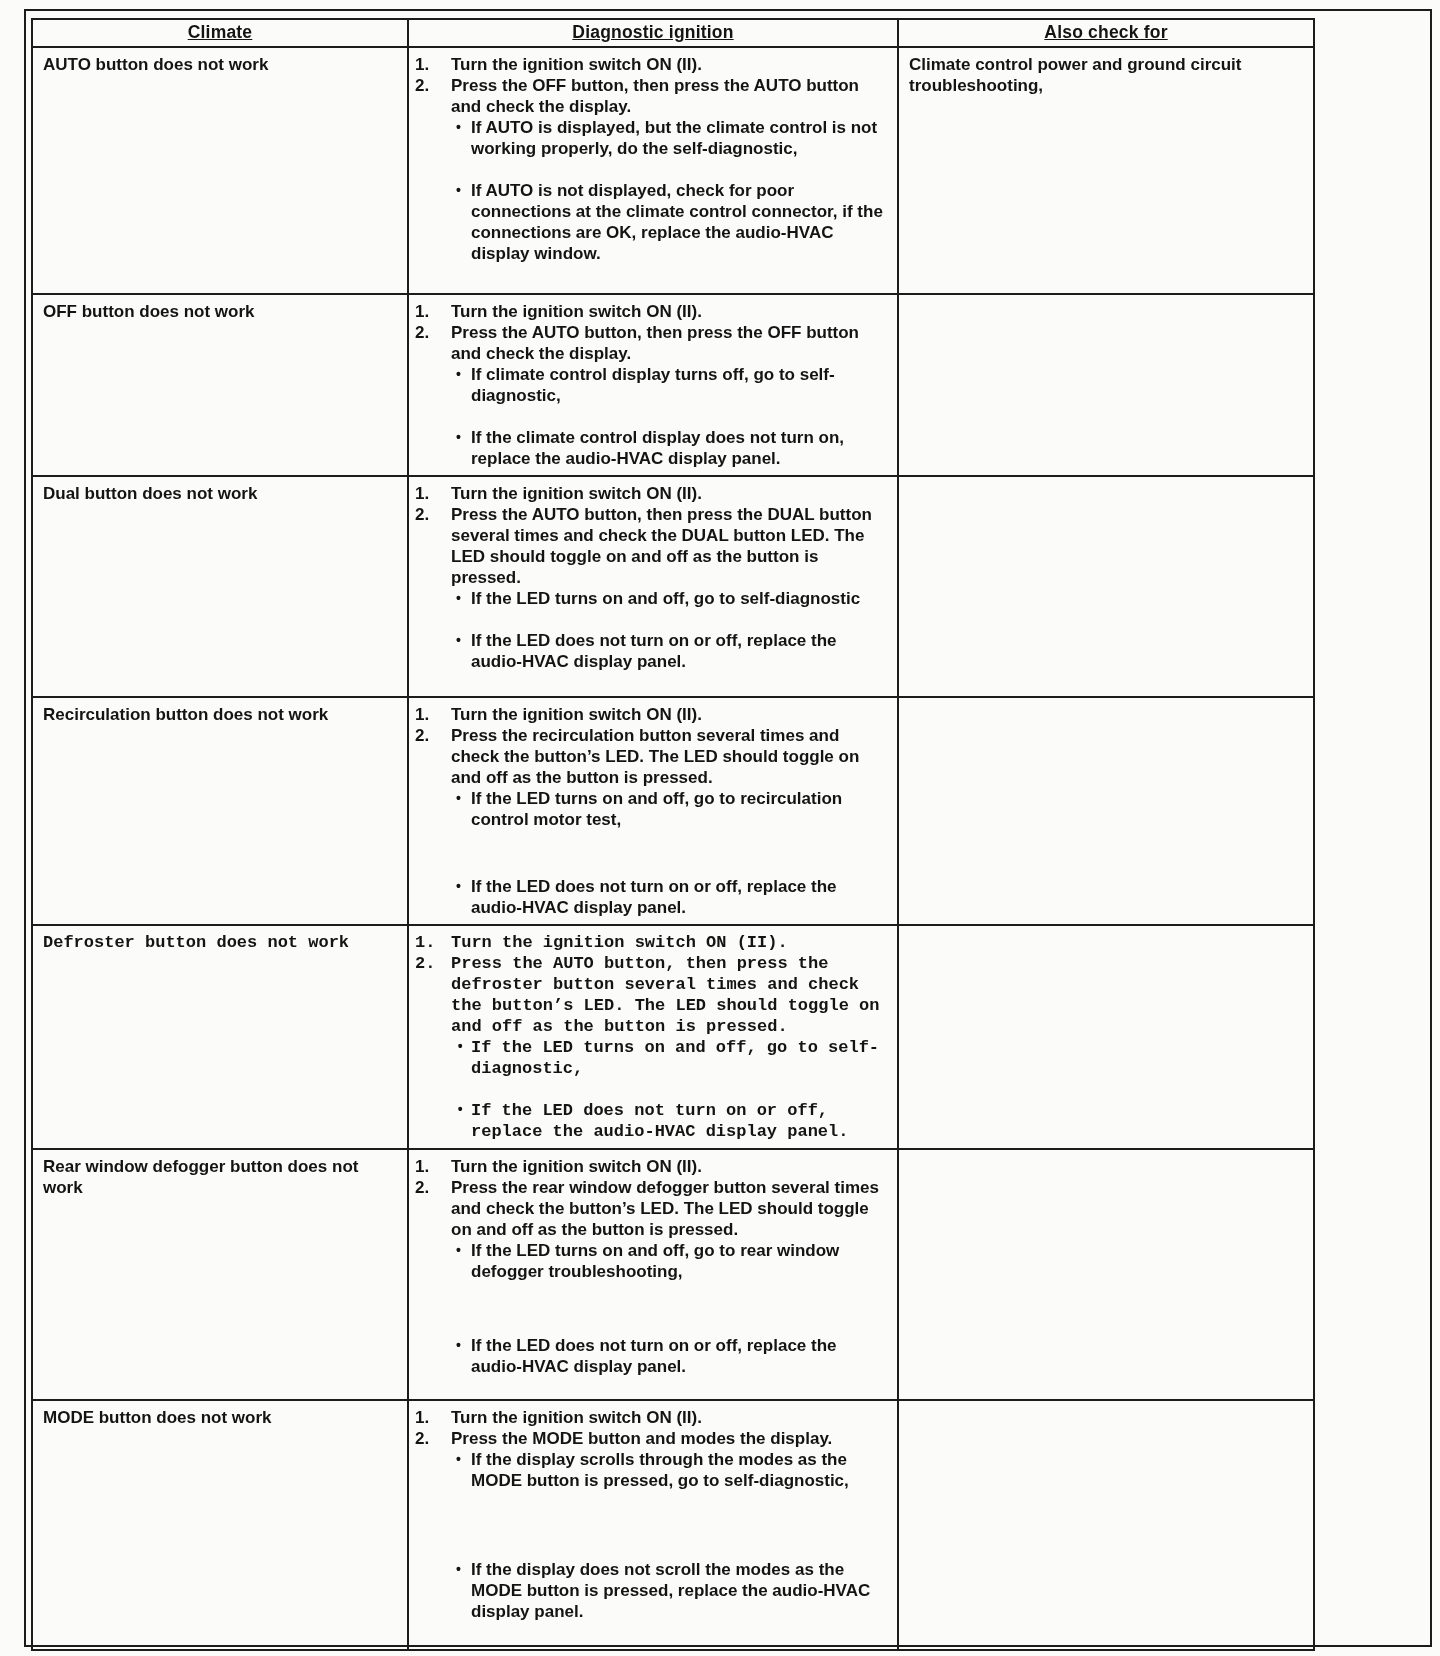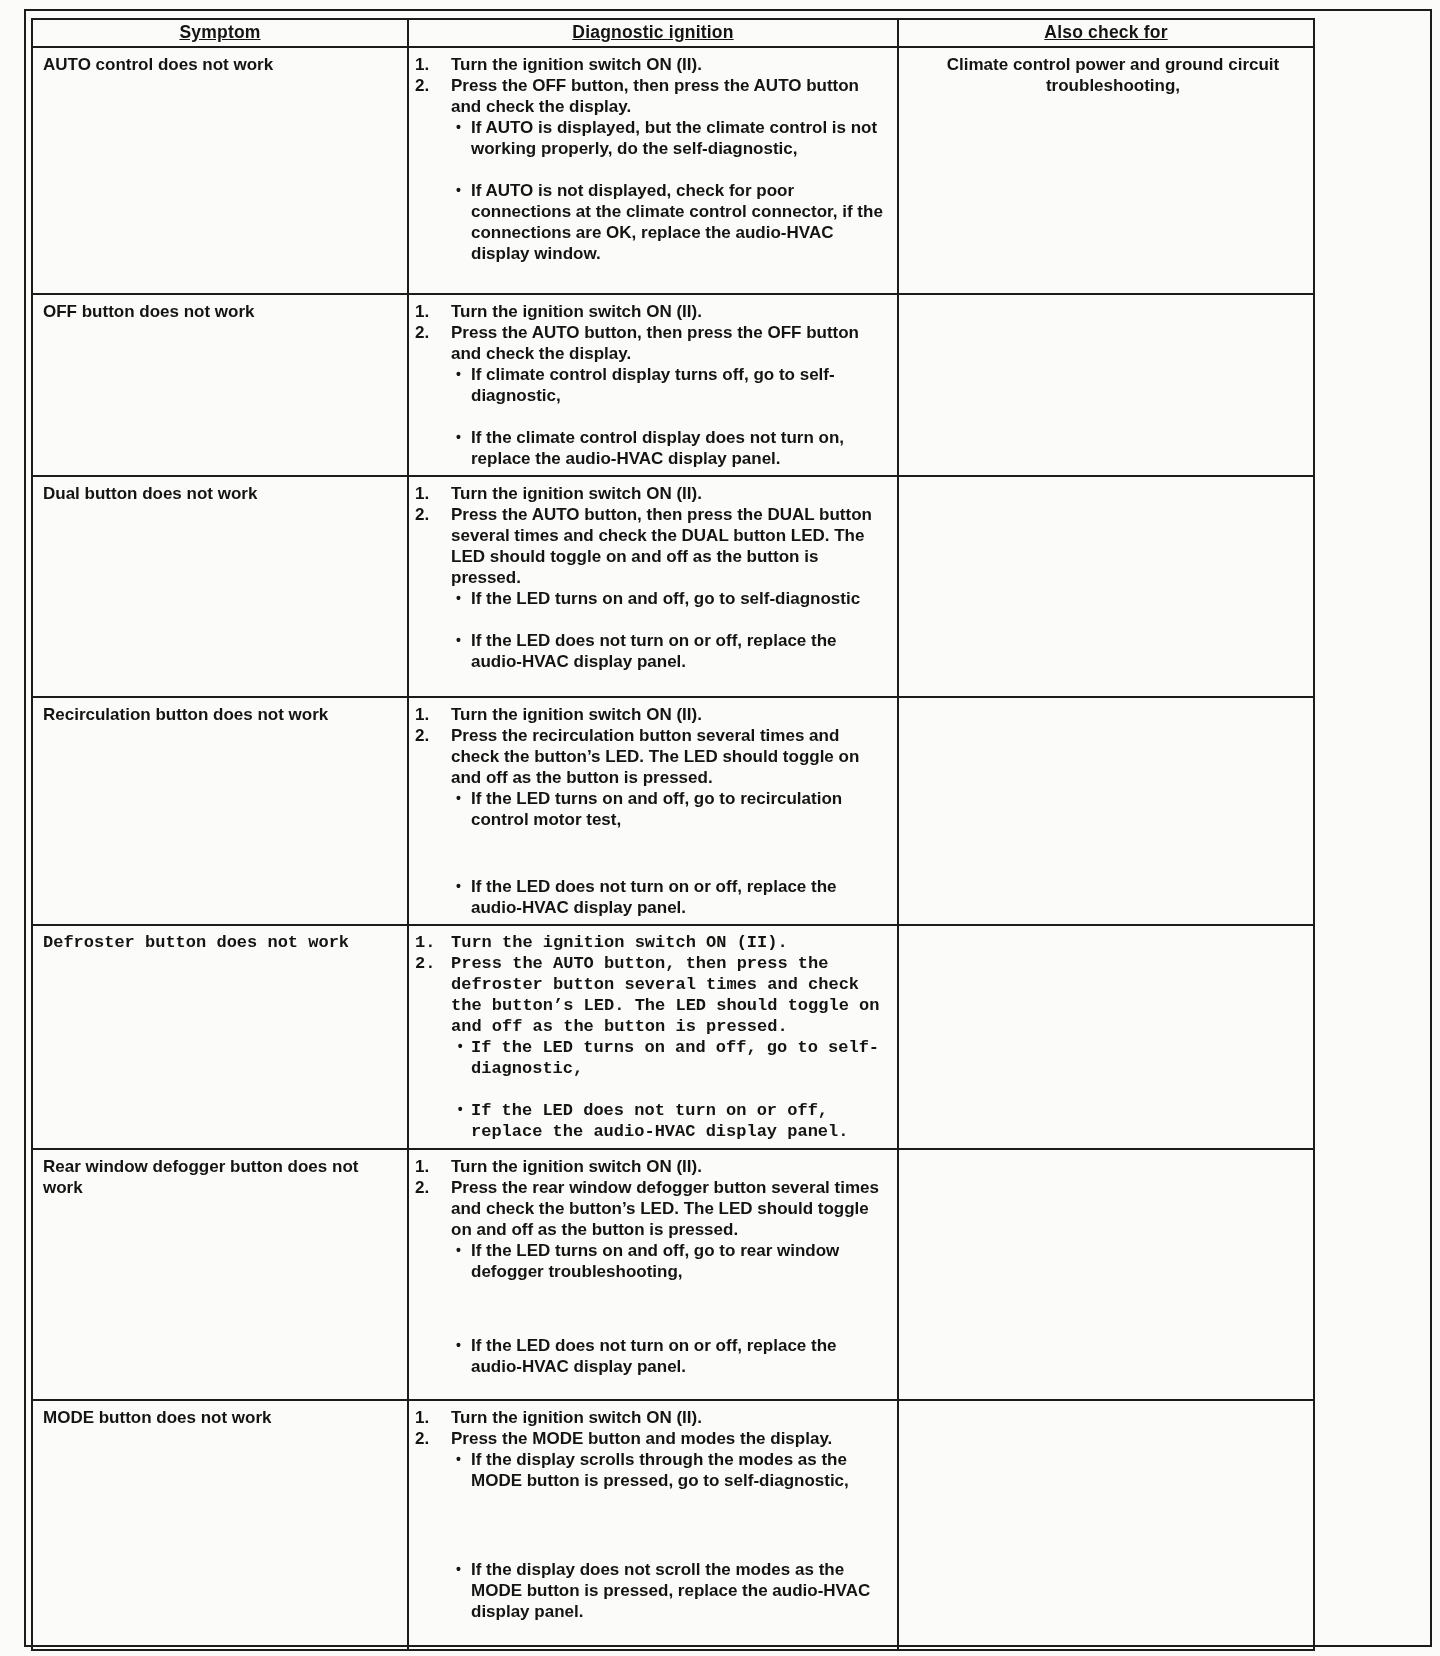--- a/index.html
+++ b/index.html
@@ -56,43 +56,43 @@
   .stext { }
   .bullet { display:flex; margin-left:5px; }
   .dot  { width:15px; flex:none; font-size:14px; line-height:21px; }
   .btext { flex:1; min-width:0; }
 
   .bullet + .bullet { margin-top:21px; }
   tbody tr:nth-child(4) .bullet + .bullet { margin-top:46px; }
   tbody tr:nth-child(6) .bullet + .bullet { margin-top:53px; }
   tbody tr:nth-child(7) .bullet + .bullet { margin-top:68px; }
 
-  .also { padding:6px 12px 4px 26px;text-align:center; }
+  .also { padding:6px 12px 4px 10px; }
 </style>
 </head>
 <body>
 
 <div class="frame">
   <table class="tbl">
     <colgroup>
       <col style="width:376px">
       <col style="width:490px">
       <col style="width:416px">
     </colgroup>
     <thead>
       <tr>
-        <th>Symptom</th>
+        <th>Climate</th>
         <th>Diagnostic ignition</th>
         <th>Also check for</th>
       </tr>
     </thead>
     <tbody>
         <tr>
           <td>
-            <div class="sym">AUTO control does not work</div>
+            <div class="sym">AUTO button does not work</div>
           </td>
           <td>
             <div class="col-diag-inner">
               <div class="step">
                 <span class="num">1.</span>
                 <div class="stepbody">
                   <div class="stext">Turn the ignition switch ON (II).</div>
                 </div>
               </div>
               <div class="step">

